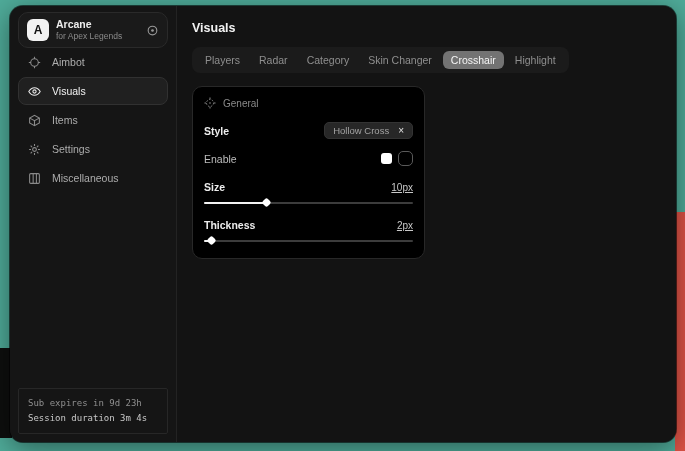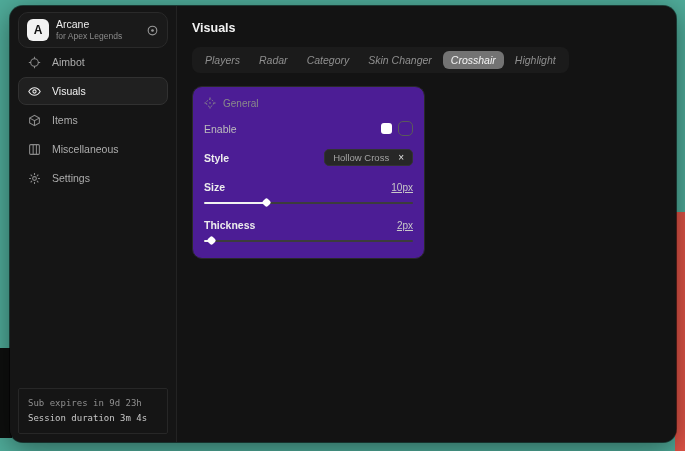--- a/index.html
+++ b/index.html
@@ -16,21 +16,21 @@
     box-shadow:0 0 0 1px rgba(0,0,0,.6), 0 6px 28px rgba(0,0,0,.45); }
 
   
   .sidebar { width:167px; background:#151515; border-right:1px solid #232323;
     display:flex; flex-direction:column; padding:6px 8px 8px; }
   .logo-card { height:36px; border:1px solid #2a2a2a; background:#1a1a1a; border-radius:10px;
     display:flex; align-items:center; gap:7px; padding:0 8px; flex-shrink:0; }
   .logo-badge { width:22px; height:22px; border-radius:6px; background:#f2f2f2; color:#121212;
     font-weight:700; font-size:12px; display:flex; align-items:center; justify-content:center; }
   .logo-text { display:flex; flex-direction:column; line-height:1.25; }
-  .app-name { font-size:10.5px; font-weight:400; color:#ededed; }
+  .app-name { font-size:10.5px; font-weight:700; color:#ededed; }
   .app-sub { font-size:8.5px; color:#8b8b8b; }
   .logo-action { margin-left:auto; color:#9a9a9a; display:flex; }
 
   .category-label { margin:16px 0 6px 9px; font-size:9px; color:#6f6f6f; letter-spacing:.2px; }
 
   .nav { display:flex; flex-direction:column; gap:1px; }
   .nav-item { height:28px; display:flex; align-items:center; gap:11px; padding:0 9px;
     border-radius:8px; color:#adadad; font-size:10.5px; border:1px solid transparent; cursor:pointer; }
   .nav-item .nicon { display:flex; color:#8a8a8a; }
   .nav-item.active { background:#202020; border-color:#313131; color:#f2f2f2; }
@@ -39,26 +39,26 @@
   .sidebar-footer { margin-top:auto; border:1px solid #272727; border-radius:2px;
     padding:7px 9px; font-family:"DejaVu Sans Mono", monospace; font-size:9px; line-height:1.65; }
   .foot-line1 { color:#8f8f8f; }
   .foot-line2 { color:#c9c9c9; }
 
   
   .main { flex:1; background:#131313; padding:15px 0 0 15px; }
   .main-title { font-size:12.5px; font-weight:700; color:#f2f2f2; }
 
   .tabs { display:inline-flex; align-items:center; gap:3px; background:#1b1b1b;
-    border-radius:8px; padding:4px 5px; margin-top:12px;font-style:italic; }
+    border-radius:8px; padding:4px 5px; margin-top:12px; }
   .tab { font-size:10.5px; color:#8f8f8f; padding:3px 8px; border-radius:6px;
     white-space:nowrap; cursor:pointer; }
   .tab.active { background:#737373; color:#f5f5f5; }
 
-  .panel { width:233px; margin-top:13px; background:#4c1d95; border:1px solid #282828;
+  .panel { width:233px; margin-top:13px; background:#000000; border:1px solid #282828;
     border-radius:10px; padding:10px 11px 13px; }
   .panel-header { display:flex; align-items:center; gap:7px; color:#8a8a8a; font-size:10px; }
   .row { display:flex; justify-content:space-between; align-items:center; }
   .row-enable { margin-top:12px; }
   .row-style  { margin-top:13px; }
   .row-size   { margin-top:15px; }
   .row-thick  { margin-top:12px; }
   .lbl-dim  { font-size:10.5px; color:#bdbdbd; }
   .lbl-bold { font-size:10.5px; font-weight:700; color:#ededed; }
   .val { font-size:10px; color:#c9c9c9;text-decoration:underline; }
@@ -131,34 +131,34 @@
           <svg width="13" height="13" viewBox="0 0 24 24" fill="none" stroke="currentColor" stroke-width="2">
             <path d="M21 16.5v-9L12 2.5l-9 5v9l9 5 9-5z"></path>
               <path d="M3.3 7.6L12 12.2l8.7-4.6M12 21.5v-9.3"></path>
           </svg>
         </span>
         <span>Items</span>
       </div>
       <div class="nav-item">
         <span class="nicon">
           <svg width="13" height="13" viewBox="0 0 24 24" fill="none" stroke="currentColor" stroke-width="2">
+            <circle cx="12" cy="12" r="3.5"></circle>
+            <path d="M12 2v3.5M12 18.5V22M2 12h3.5M18.5 12H22M4.9 4.9l2.5 2.5M16.6 16.6l2.5 2.5M19.1 4.9l-2.5 2.5M7.4 16.6l-2.5 2.5"></path>
+          </svg>
+        </span>
+        <span>Settings</span>
+      </div>
+      <div class="nav-item">
+        <span class="nicon">
+          <svg width="13" height="13" viewBox="0 0 24 24" fill="none" stroke="currentColor" stroke-width="2">
             <rect x="3" y="3" width="18" height="18" rx="2"></rect>
               <path d="M9.5 3v18M15.5 3v18"></path>
           </svg>
         </span>
         <span>Miscellaneous</span>
-      </div>
-      <div class="nav-item">
-        <span class="nicon">
-          <svg width="13" height="13" viewBox="0 0 24 24" fill="none" stroke="currentColor" stroke-width="2">
-            <circle cx="12" cy="12" r="3.5"></circle>
-            <path d="M12 2v3.5M12 18.5V22M2 12h3.5M18.5 12H22M4.9 4.9l2.5 2.5M16.6 16.6l2.5 2.5M19.1 4.9l-2.5 2.5M7.4 16.6l-2.5 2.5"></path>
-          </svg>
-        </span>
-        <span>Settings</span>
       </div>
     </div>
 
     <div class="sidebar-footer">
       <div class="foot-line1">Sub expires in 9d 23h</div>
       <div class="foot-line2">Session duration 3m 4s</div>
     </div>
   </div>
 
   <div class="main">
@@ -178,36 +178,36 @@
         <span>
           <svg width="12" height="12" viewBox="0 0 24 24" fill="none" stroke="currentColor" stroke-width="2">
             <circle cx="12" cy="12" r="7" stroke-dasharray="3 3"></circle>
             <circle cx="12" cy="12" r="1.6" fill="currentColor" stroke="none"></circle>
             <path d="M12 1v3M12 20v3M1 12h3M20 12h3"></path>
           </svg>
         </span>
         <span>General</span>
       </div>
 
+      <div class="row row-style">
+        <span class="lbl-bold">Style</span>
+        <span class="tag">
+          <span>Hollow Cross</span>
+          <span class="tag-x">×</span>
+        </span>
+      </div>
+
       <div class="row row-enable">
         <span class="lbl-dim">Enable</span>
         <span class="enable-controls">
           <span class="swatch"></span>
           <span class="checkbox"></span>
         </span>
       </div>
 
-      <div class="row row-style">
-        <span class="lbl-bold">Style</span>
-        <span class="tag">
-          <span>Hollow Cross</span>
-          <span class="tag-x">×</span>
-        </span>
-      </div>
-
       <div class="row row-size">
         <span class="lbl-bold">Size</span>
         <span class="val">10px</span>
       </div>
       <div class="slider">
         <div class="track"></div>
         <div class="fill" style="width: 30%;">
           <div class="thumb"></div>
         </div>
       </div>

